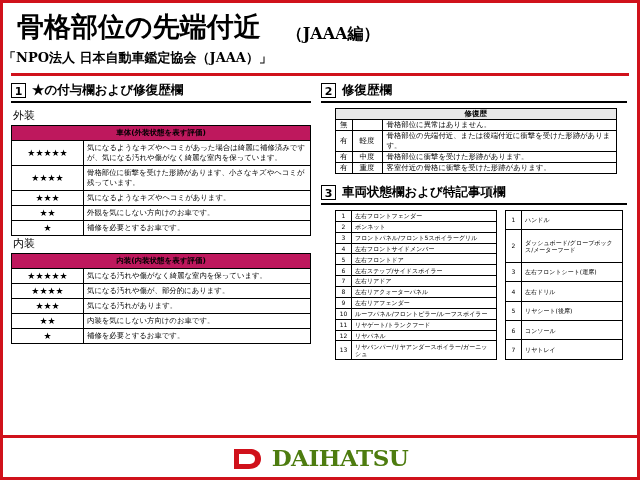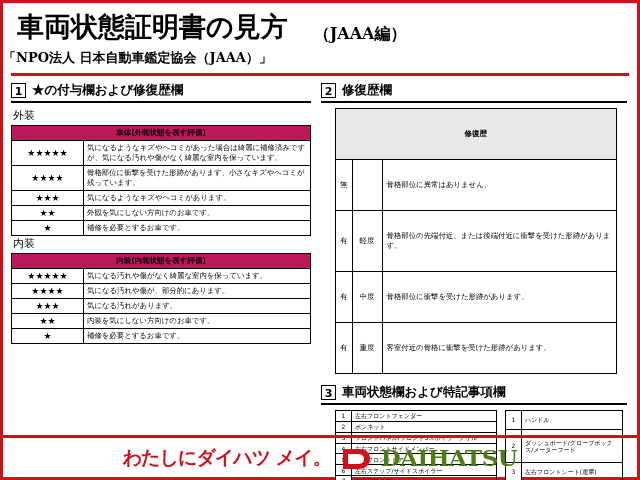--- a/index.html
+++ b/index.html
@@ -88,21 +88,21 @@
     text-align:center;
     width: 72px;
     white-space: nowrap;
     letter-spacing: 0px;
     font-size: 9px;
   }
   .desc { font-size: 7.4px; line-height: 1.35; }
 
   
   .rep { width: 92%; margin-left: 14px; font-size: 7.5px; }
-  .rep td { border:1px solid #000; padding: 20px 4px; margin-left: 45px; }
+  .rep td { border:1px solid #000; padding: 0 4px; margin-left: 45px; }
   .rep .hdr { background:#e8e8e8; font-weight:bold; text-align:center; }
   .rep .lvl { text-align:center; width: 16px; }
   .rep .lvl2 { text-align:center; width: 30px; }
 
   
   .parts-wrap { display:flex; gap:8px; margin-top: 4px; }
   .parts { font-size: 6px; }
   .parts td { border:1px solid #000; padding: 1.2px 3px; line-height:1.25; }
   .parts .idx { text-align:center; width: 16px; background:#fff; }
   .parts-left { width: 162px; margin-left: 14px;}
@@ -128,21 +128,21 @@
     font-family: "DejaVu Serif", "Liberation Serif", serif;
     letter-spacing: -0.5px;
   }
 </style>
 </head>
 <body>
 
 <div class="page">
 
   <div class="title-row">
-    <div class="main-title">車両状態証明書の見方</div>
+    <div class="main-title">骨格部位の先端付近</div>
     <div class="main-title-sub">（JAAA編）</div>
   </div>
 
   <div class="org-line">「NPO法人 日本自動車鑑定協会（JAAA）」</div>
 
   <div class="red-rule"></div>
 
   <div class="columns">
 
     <div class="col-left">
@@ -339,21 +339,20 @@
                 <td class="idx">7</td>
                 <td>リヤトレイ</td>
               </tr>
         </tbody>
           </table>
       </div>
     </div>
   </div>
 
   <div class="footer">
-    <div class="slogan">わたしにダイハツ メイ。</div>
     <div class="d-mark">
       <svg width="30" height="24" viewBox="0 0 30 24">
         <path d="M2 2 L18 2 C27 2 29 8 29 12 C29 17 25 22 17 22 L2 22 Z" fill="#d0111b"></path>
         <path d="M7 7 L16 7 C21 7 23 9 23 12 C23 15 21 17 16 17 L7 17 Z" fill="#ffffff"></path>
       </svg>
     </div>
     <div class="brand">DAIHATSU</div>
   </div>
 </div>
 

